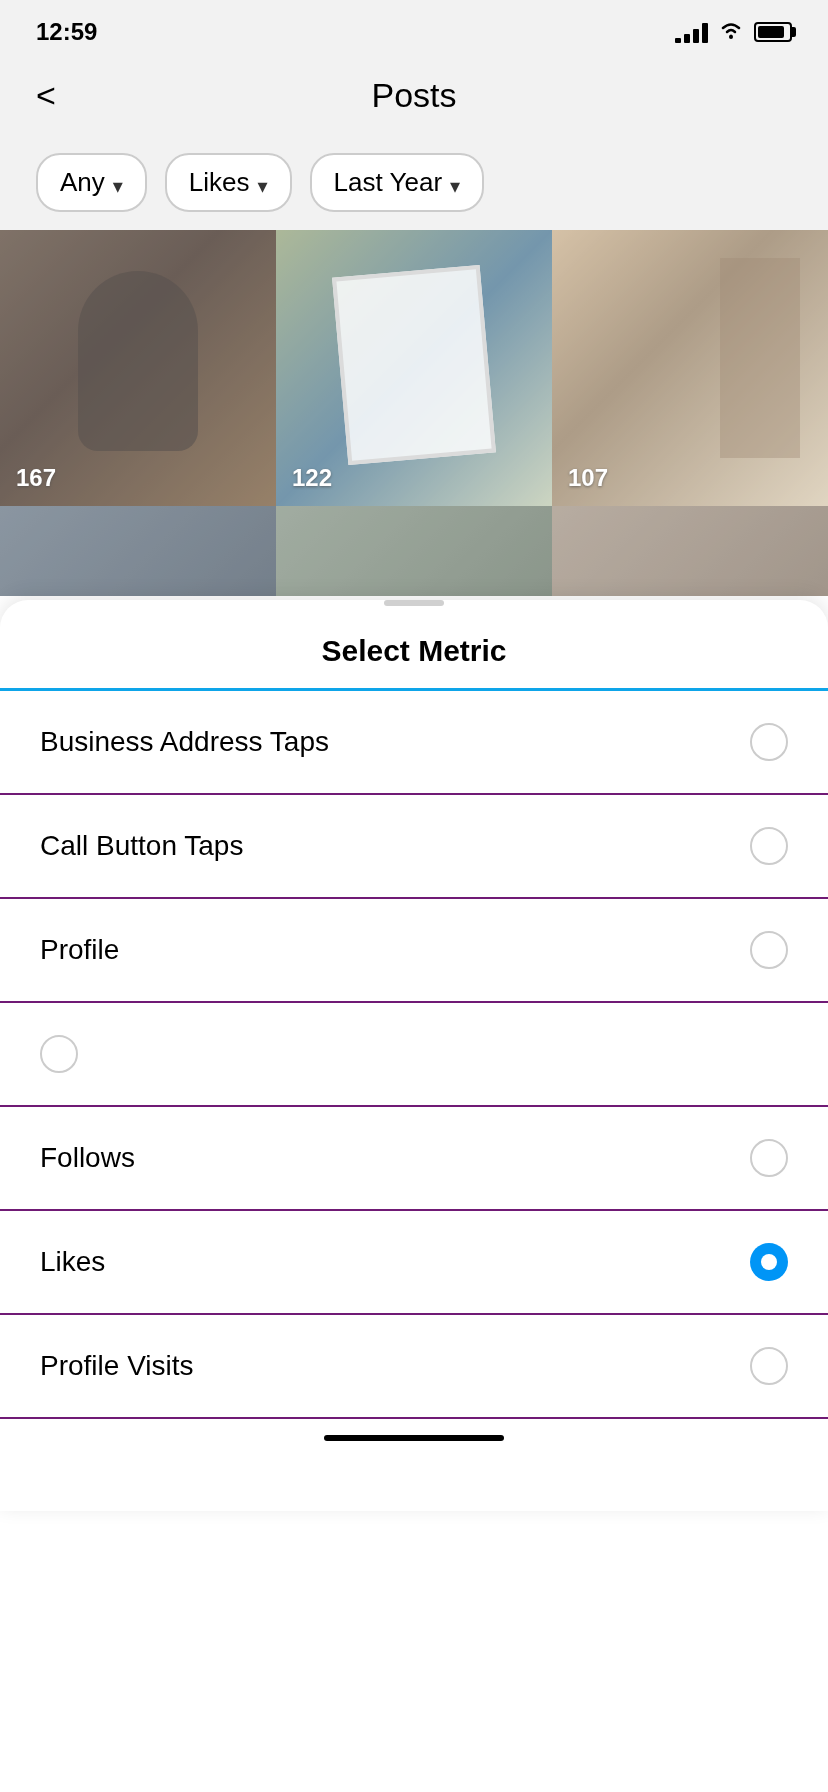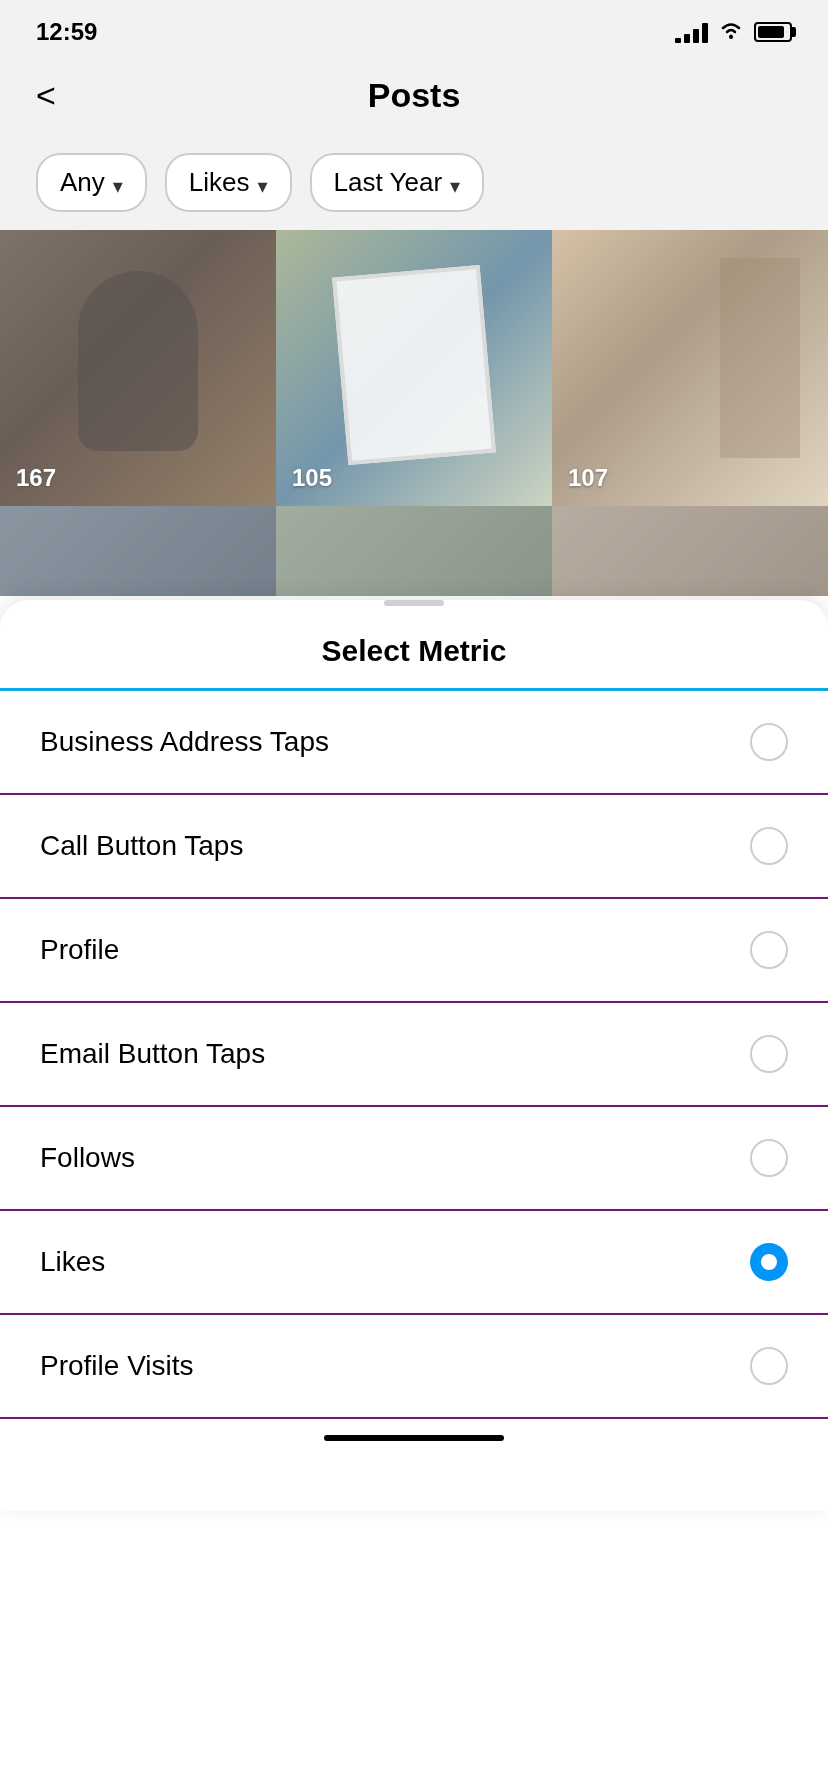--- a/index.html
+++ b/index.html
@@ -89,21 +89,21 @@
       left: 36px;
       font-size: 34px;
       color: #000;
       background: none;
       border: none;
       cursor: pointer;
       font-weight: 300;
     }
     .nav-title {
       font-size: 34px;
-      font-weight: 700;
+      font-weight: 400;
       color: #000;
     }
 
     
     .filter-bar {
       display: flex;
       gap: 18px;
       padding: 18px 36px;
       background: #f2f2f2;
     }
@@ -343,21 +343,21 @@
     <span>Last Year</span>
     <span class="filter-chevron">▾</span>
   </button>
 </div>
 
 <div class="posts-grid">
   <div class="post-item post-1">
     <span class="post-count">167</span>
   </div>
   <div class="post-item post-2">
-    <span class="post-count">105</span>
+    <span class="post-count">122</span>
   </div>
   <div class="post-item post-3">
     <span class="post-count">107</span>
   </div>
 </div>
 
 <div class="post-partial-row">
   <div class="post-partial-item partial-1"></div>
   <div class="post-partial-item partial-2"></div>
   <div class="post-partial-item partial-3"></div>
@@ -378,21 +378,20 @@
       <span class="metric-label">Call Button Taps</span>
       <div class="radio-btn"></div>
     </li>
 
     <li class="metric-item">
       <span class="metric-label">Profile</span>
       <div class="radio-btn"></div>
     </li>
 
     <li class="metric-item">
-      <span class="metric-label">Email Button Taps</span>
       <div class="radio-btn"></div>
     </li>
 
     <li class="metric-item">
       <span class="metric-label">Follows</span>
       <div class="radio-btn"></div>
     </li>
 
 
     <li class="metric-item">

